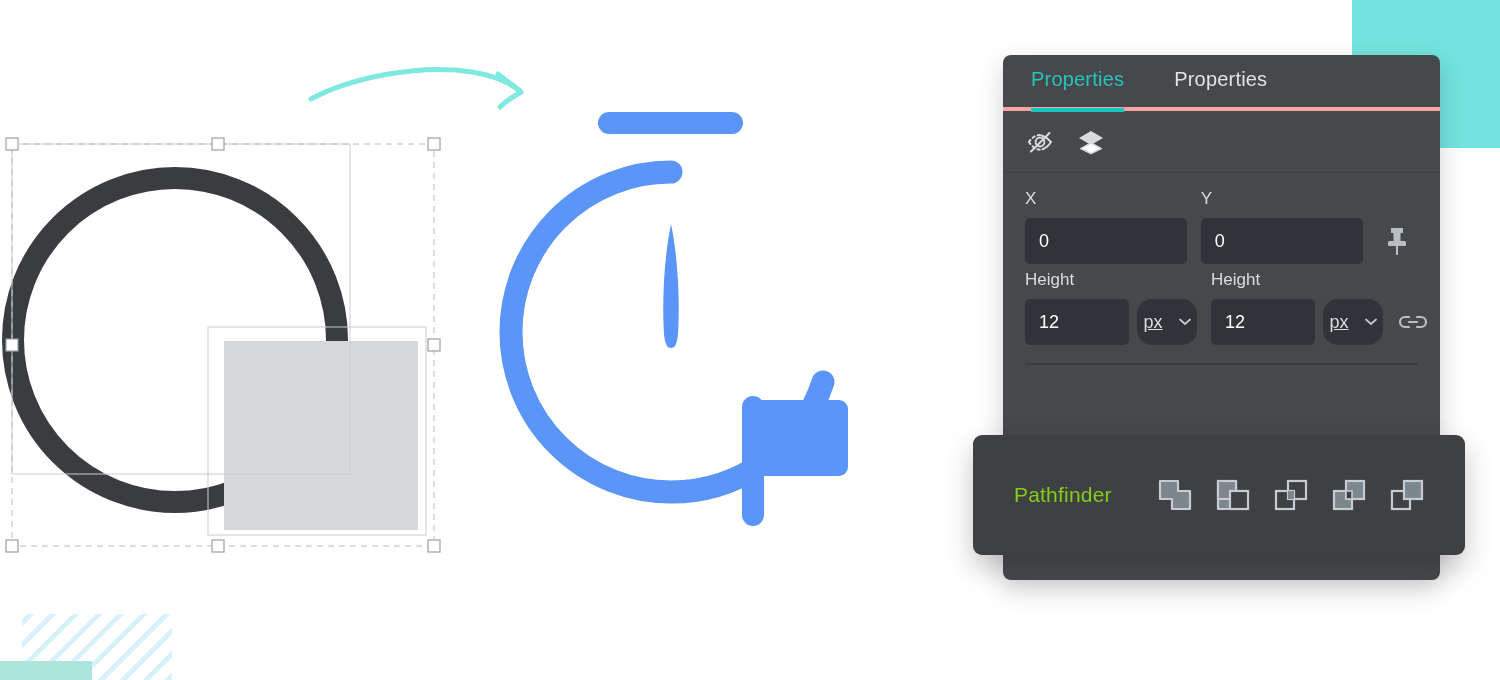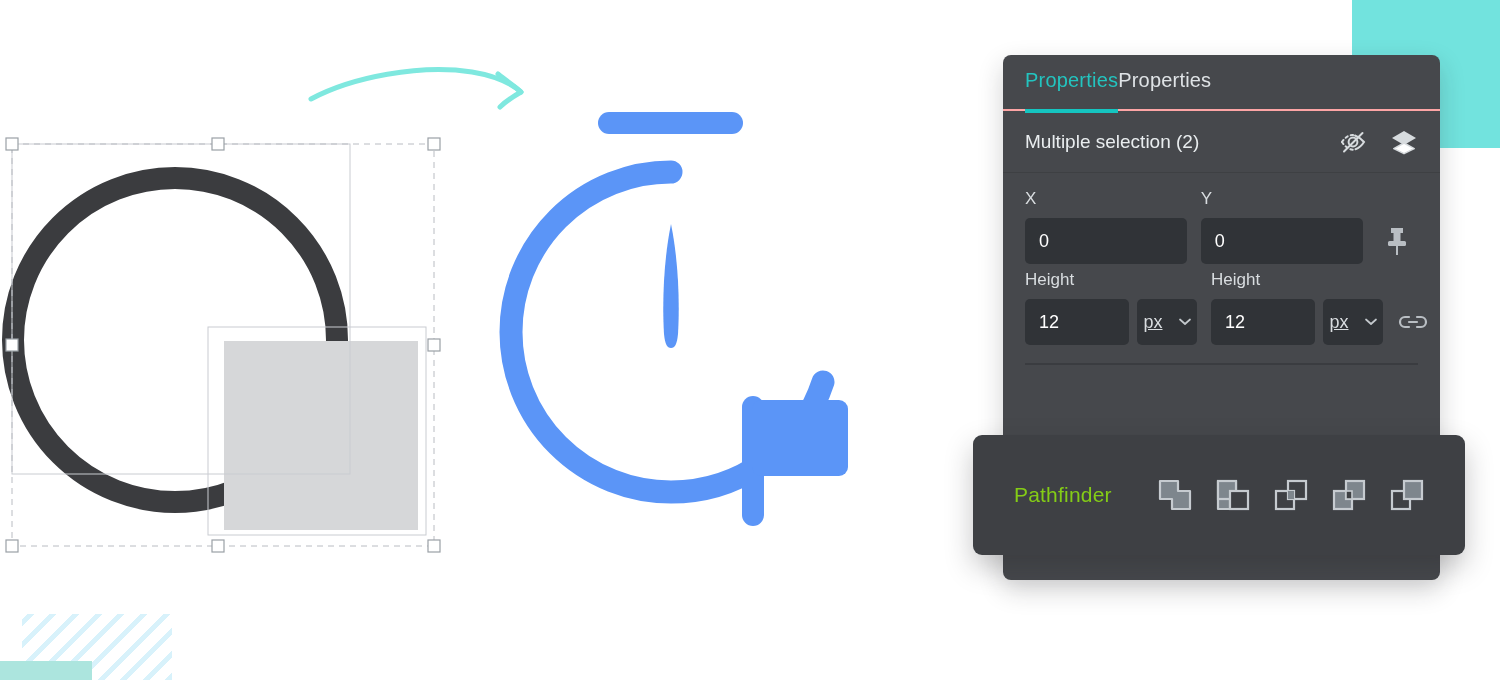--- a/index.html
+++ b/index.html
@@ -55,22 +55,23 @@
     border-radius: 8px;
     box-shadow: 0 10px 26px rgba(30,32,36,0.20);
     overflow: hidden;
   }
 
   .tabs {
     position: relative;
     height: 56px;
     display: flex;
     align-items: center;
-    padding-left: 22px;
-    border-bottom: 2px solid #fca5a5;
+    padding-left: 28px;
+    gap: 50px;
+    border-bottom: 4px solid #fca5a5;
   }
   .tab {
     font-size: 20px;
     letter-spacing: .2px;
     color: #dfe3e6;
     padding-bottom: 3px;
     cursor: pointer;
     position: relative;
     background: none; border: none;
     font-family: "Liberation Sans", sans-serif;
@@ -130,21 +131,21 @@
     font-size: 18px;
     font-family: "Liberation Sans", sans-serif;
     padding: 0 14px;
     height: 46px;
     width: 100%;
     outline: none;
   }
   .num-input.short { width: 104px; flex: none; }
   .unit-select {
     background: #303337;
-    border-radius: 5px;
+    border-radius: 15px;
     height: 46px;
     width: 60px;
     display: flex;
     align-items: center;
     justify-content: center;
     gap: 16px;
     cursor: pointer;
     color: #d9dde0;
     font-size: 18px;
     text-decoration: underline;
@@ -243,21 +244,20 @@
   </svg>
 
   <div class="panel">
 
     <div class="tabs">
       <button class="tab active">Properties</button>
       <button class="tab">Properties</button>
     </div>
 
     <div class="sel-header">
-      <span class="sel-title">Multiple selection (2)</span>
       <span class="sel-icons">
         <button class="icon-btn">
           <svg width="30" height="24" viewBox="0 0 30 24">
             <path d="M4,12 C8,6 13,4 17,5.5" fill="none" stroke="#d7dbde" stroke-width="2" stroke-linecap="round" stroke-dasharray="2.4 3.2"></path>
             <path d="M4,12 C7.5,17.5 12,20 16,19.6" fill="none" stroke="#d7dbde" stroke-width="2" stroke-linecap="round" stroke-dasharray="2.4 3.2"></path>
             <path d="M17,5.5 C21,7 24,9.6 26,12 C24,15.2 21,18 17.5,19.2" fill="none" stroke="#d7dbde" stroke-width="2" stroke-linecap="round"></path>
             <circle cx="15" cy="12" r="4.4" fill="none" stroke="#d7dbde" stroke-width="2"></circle>
             <line x1="6" y1="21.5" x2="24.5" y2="3" stroke="#d7dbde" stroke-width="2" stroke-linecap="round"></line>
           </svg>
         </button>

